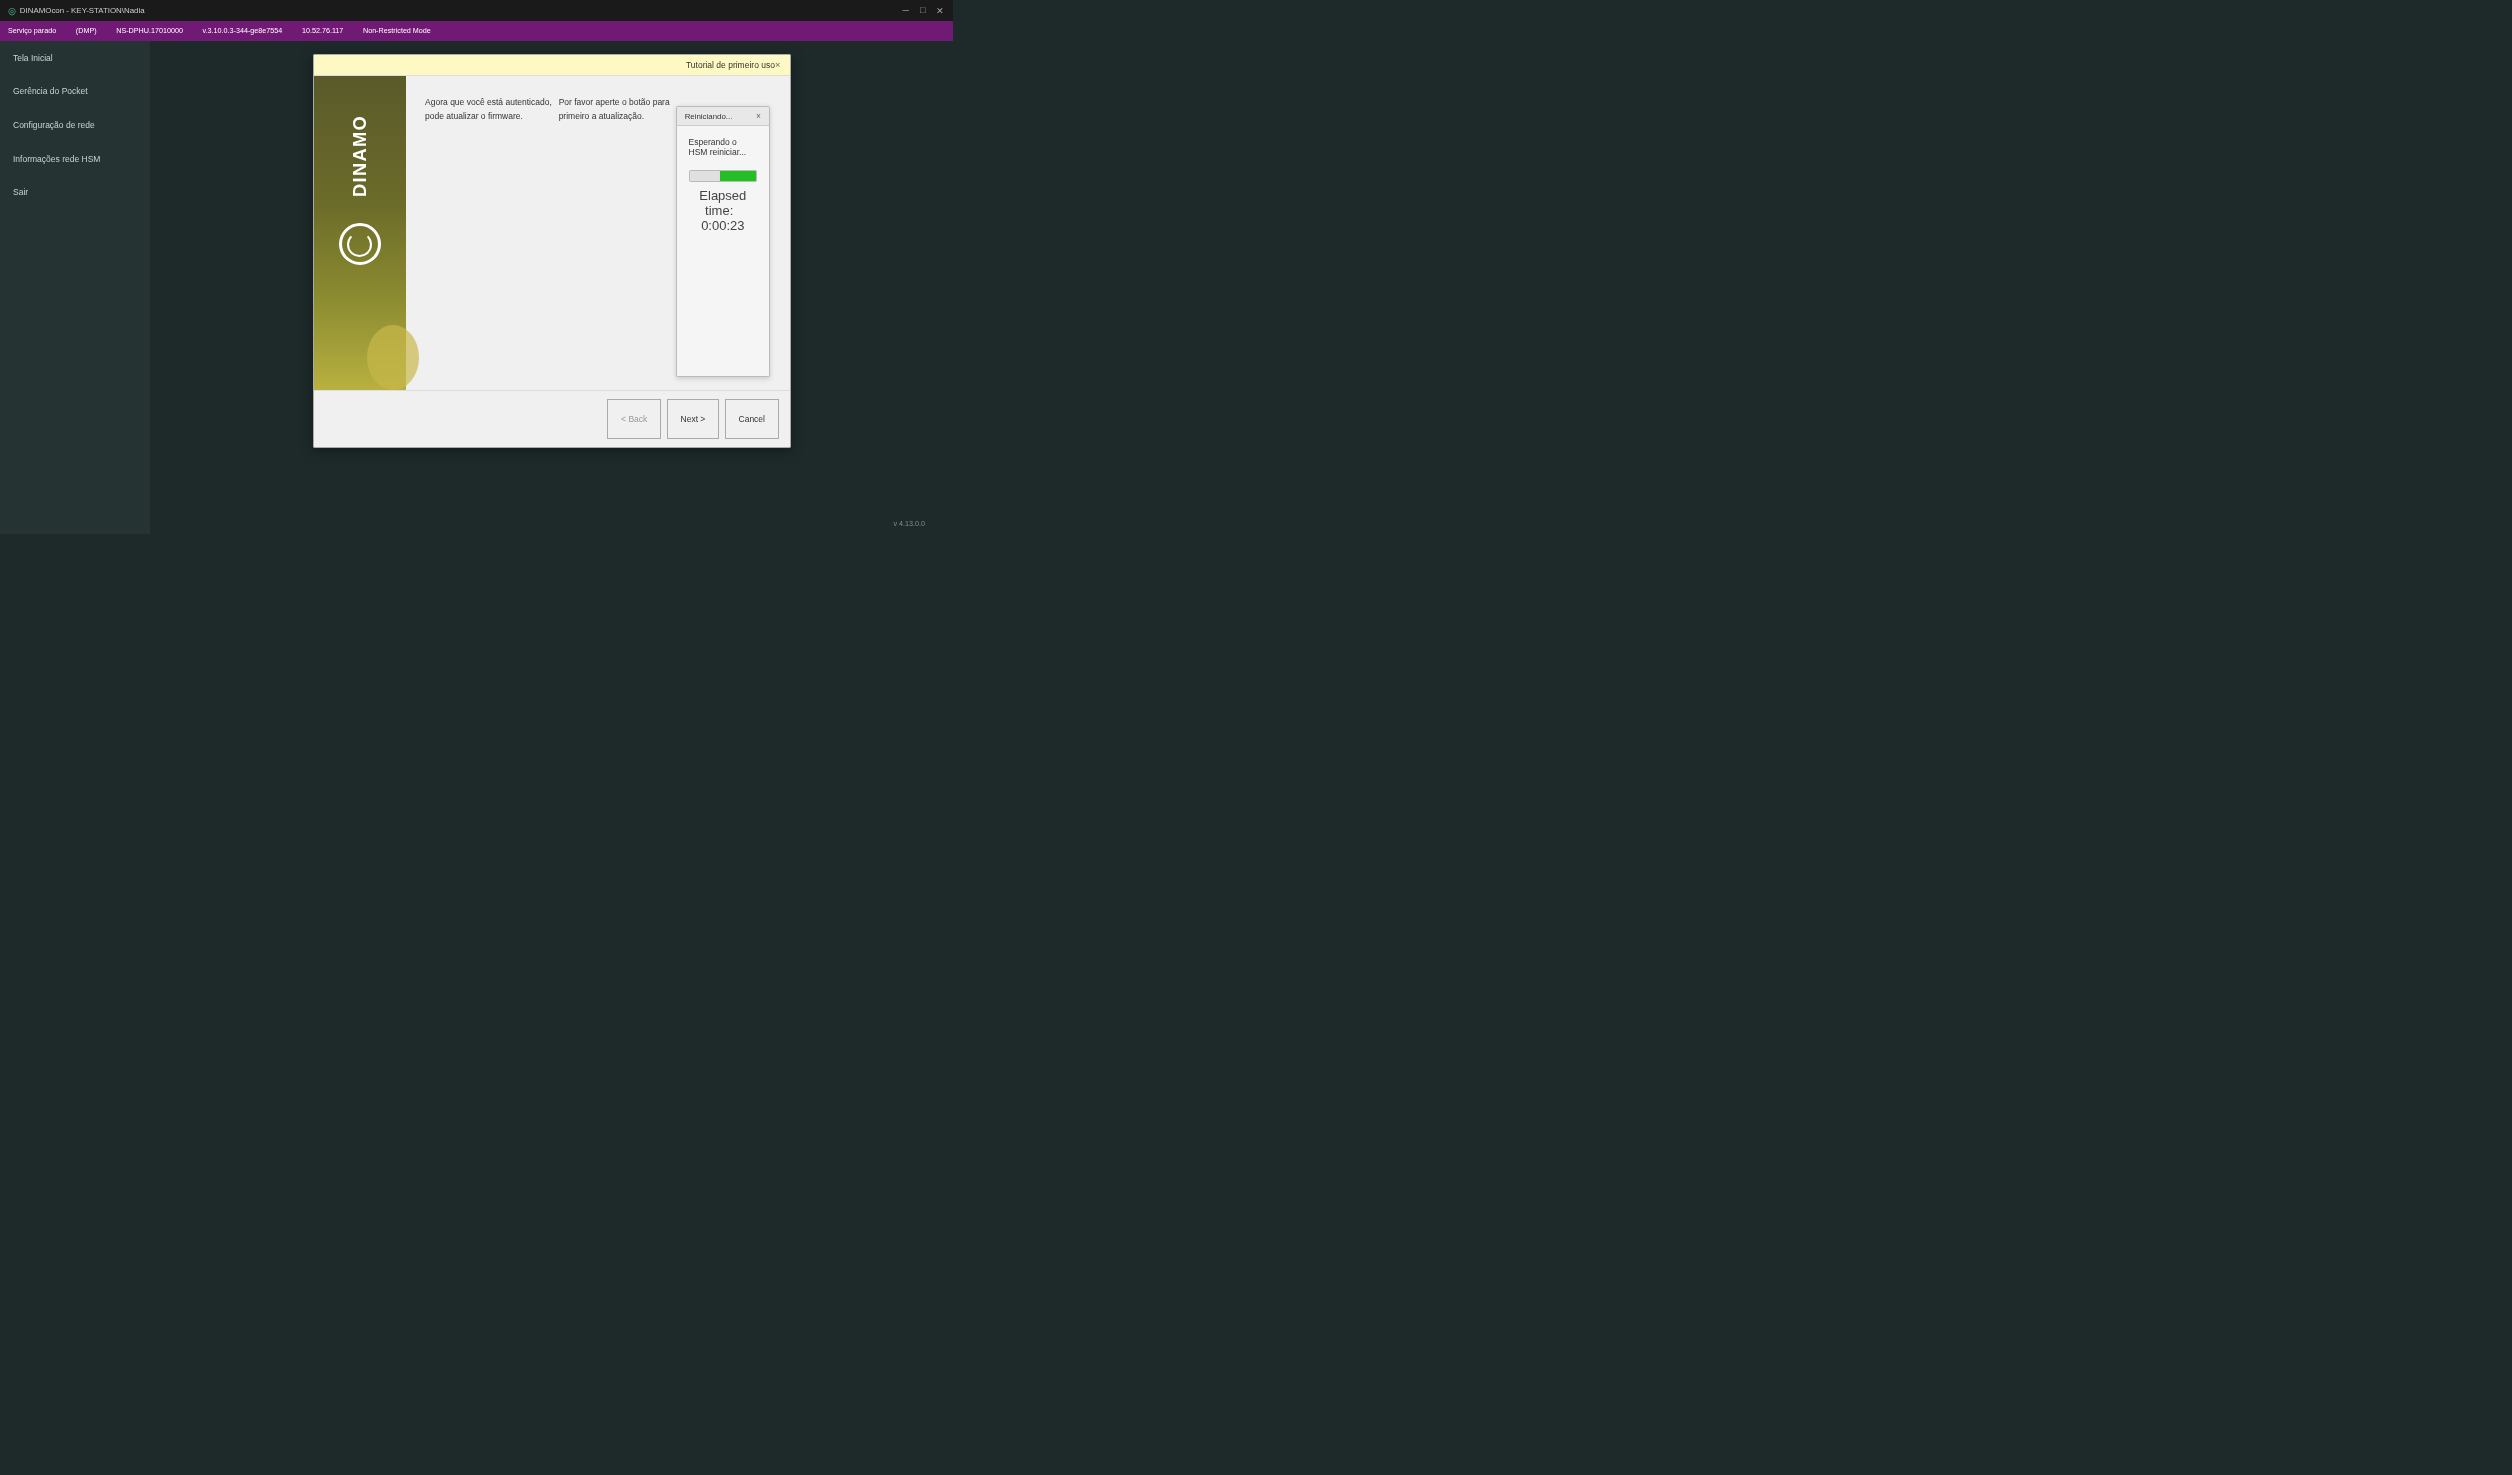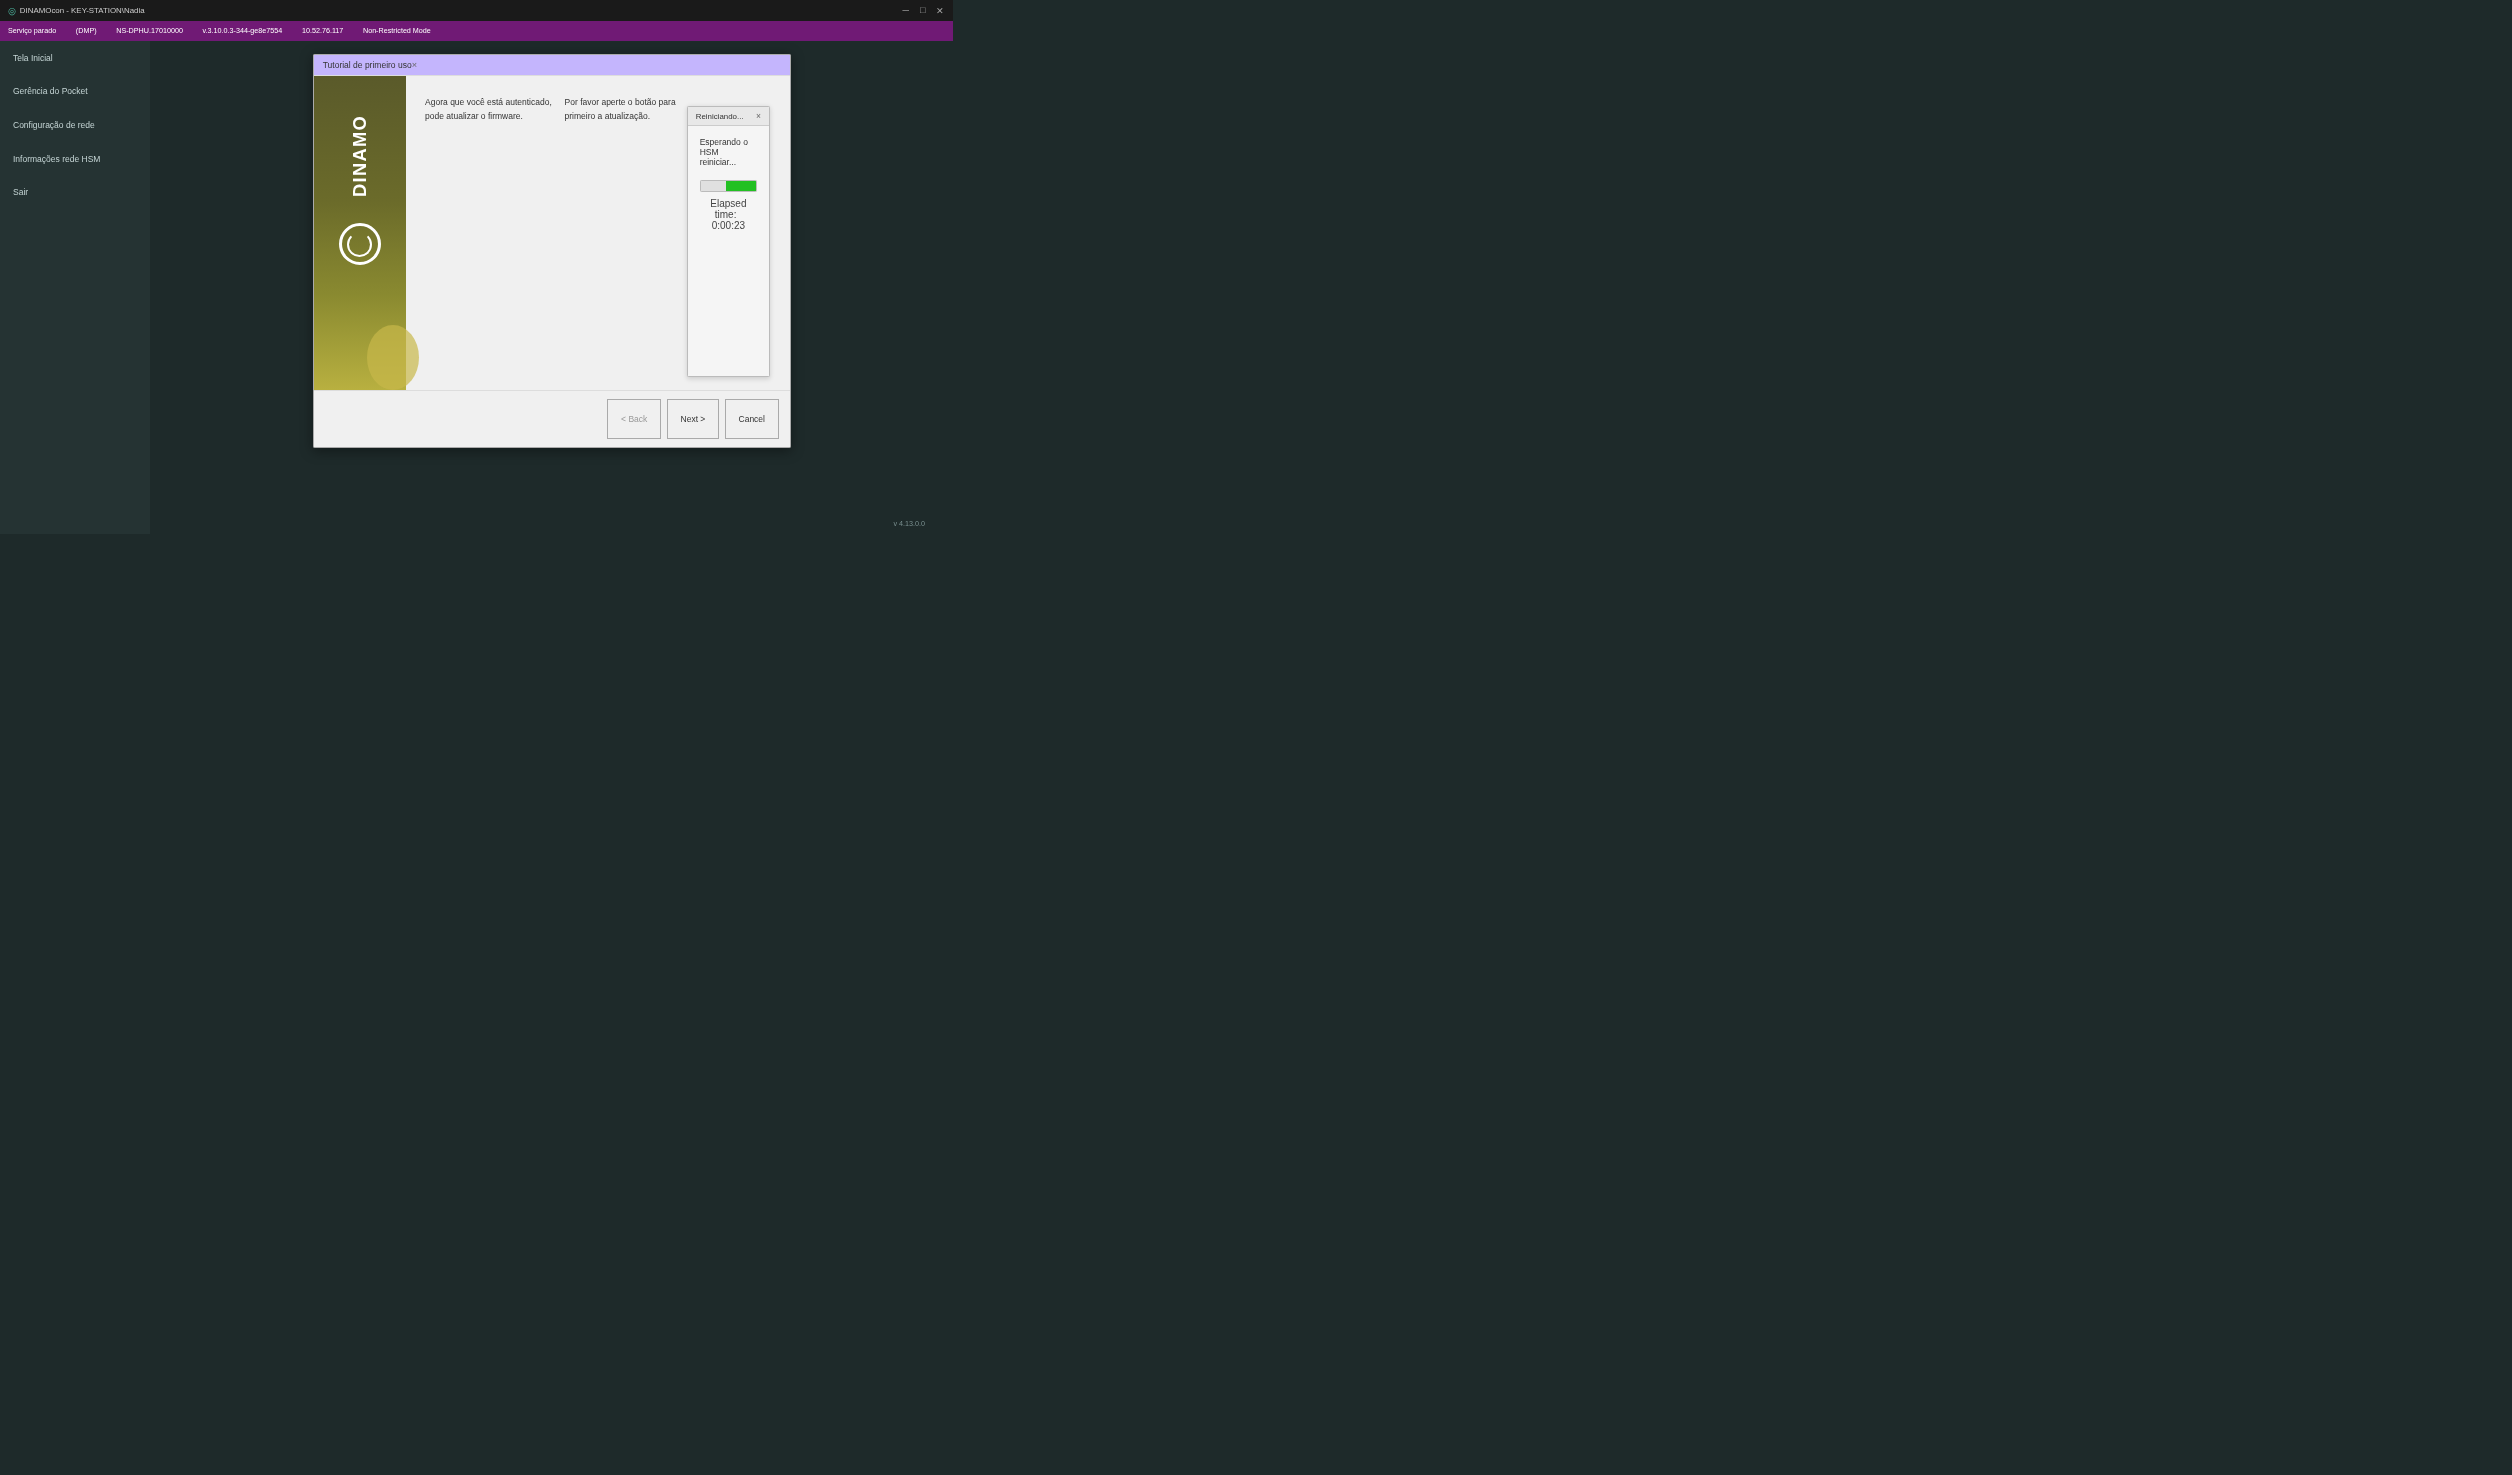--- a/index.html
+++ b/index.html
@@ -106,26 +106,26 @@
       border-radius: 1.3px;
       width: 478px;
       min-height: 340px;
       box-shadow: 0 2.6px 13px rgba(0,0,0,0.4);
       position: relative;
       display: flex;
       flex-direction: column;
     }
 
     .dialog-title-bar {
-      background: #c4b5fd;
+      background: #fef9c3;
       border-bottom: 0.7px solid #ddd;
       padding: 5.2px 9.2px;
       display: flex;
       align-items: center;
-      justify-content: flex-start;
+      justify-content: flex-end;
       font-size: 8.5px;
       color: #333;
     }
     .dialog-close-btn {
       cursor: pointer;
       color: #666;
       font-size: 9.2px;
       line-height: 1;
     }
 
@@ -252,21 +252,21 @@
     }
     .progress-empty {
       height: 100%;
       background: #e0e0e0;
       position: absolute;
       left: 0;
     }
 
     .elapsed-text {
       text-align: center;
-      font-size: 10px;
+      font-size: 13px;
       color: #444;
     }
 
     
     .dialog-footer {
       border-top: 0.7px solid #ddd;
       padding: 7.9px 10.5px;
       display: flex;
       justify-content: flex-end;
       gap: 5.2px;

